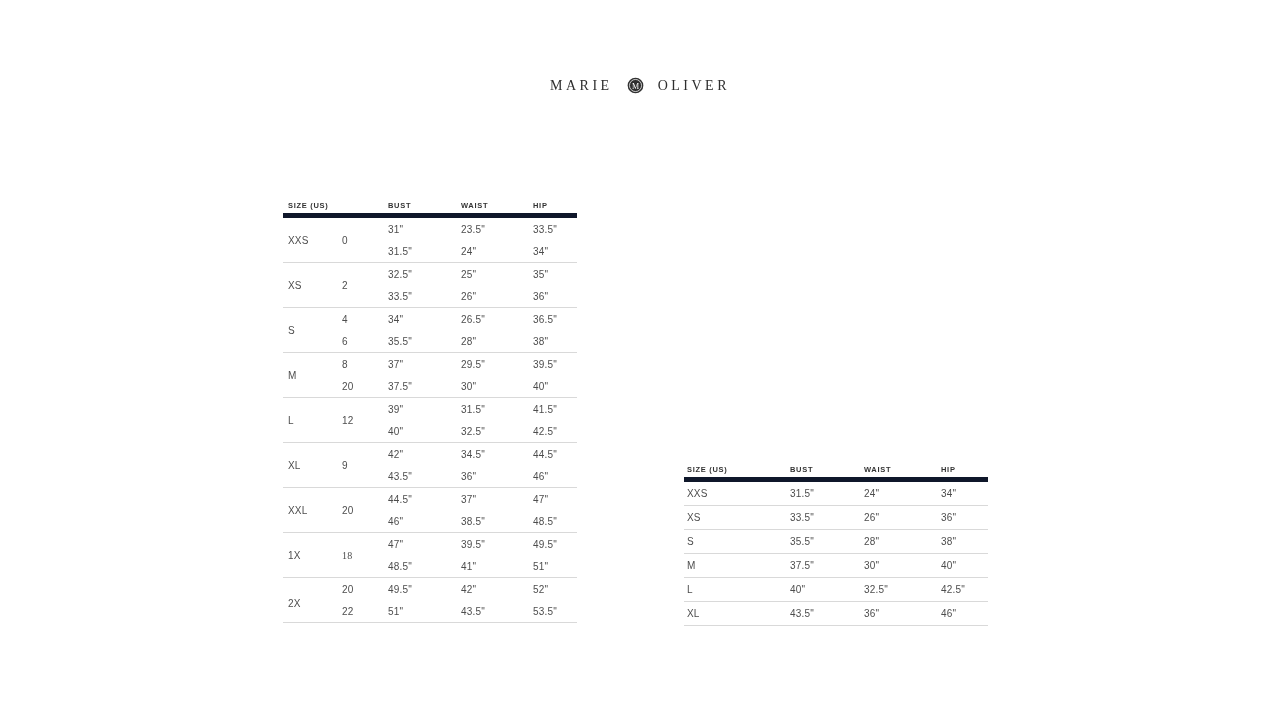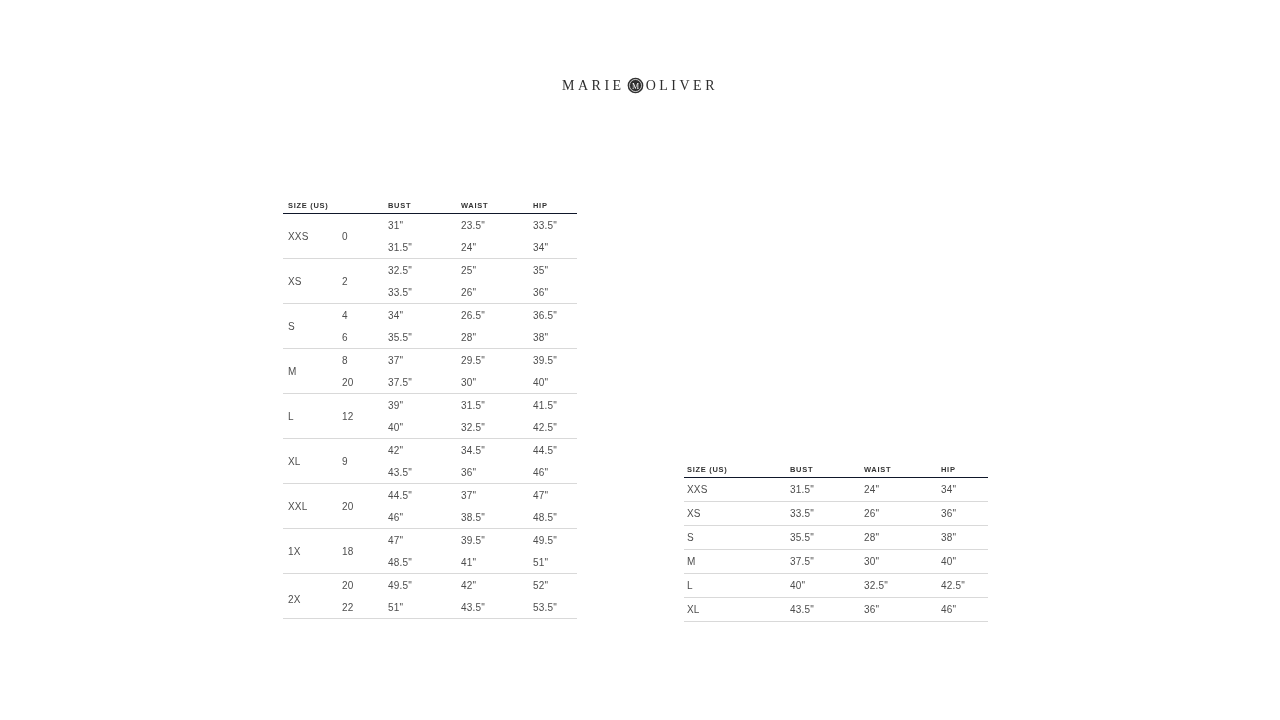--- a/index.html
+++ b/index.html
@@ -4,38 +4,38 @@
 <style>
   html,body{margin:0;padding:0;}
   body{
     width:1280px;height:720px;background:#ffffff;position:relative;overflow:hidden;
     font-family:"Liberation Sans", sans-serif;
     -webkit-font-smoothing:antialiased;
   }
   
   .logo{
     position:absolute;top:77px;left:0;width:100%;
-    display:flex;justify-content:center;align-items:center;gap:2px;
+    display:flex;justify-content:center;align-items:center;gap:14px;
   }
   .logo-text{
     font-family:"Liberation Serif", serif;
     font-size:14px;letter-spacing:3.5px;color:#2e2e2e;font-weight:400;
   }
   .monogram{width:17px;height:17px;display:block;}
   
   .section{position:absolute;}
   .section-rtw{left:283px;top:185px;width:294px;}
   .section-swim{left:684px;top:449px;width:304px;}
   .section-title{
     font-size:11px;line-height:13px;font-weight:bold;letter-spacing:2px;
     color:#2b2b2b;padding-left:5px;white-space:nowrap;
   }
   
   .tbl-header{
-    display:grid;align-items:center;border-bottom:1px solid #0f172a;
+    display:grid;align-items:center;border-bottom:5px solid #0f172a;
   }
   .rtw-cols{grid-template-columns:59px 46px 73px 72px 44px;}
   .swim-cols{grid-template-columns:106px 74px 77px 47px;}
   .rtw .tbl-header{margin-top:13px;height:15px;}
   .swim .tbl-header{margin-top:12px;height:16px;}
   .col-header{
     font-size:7.5px;font-weight:bold;letter-spacing:0.7px;color:#333333;
     white-space:nowrap;
   }
   .pad-l{padding-left:5px;}
@@ -145,21 +145,21 @@
         <div class="cell span2" style="grid-column: 2;">20</div>
         <div class="cell" style="grid-area: 1 / 3;">44.5"</div>
         <div class="cell" style="grid-area: 1 / 4;">37"</div>
         <div class="cell" style="grid-area: 1 / 5;">47"</div>
         <div class="cell" style="grid-area: 2 / 3;">46"</div>
         <div class="cell" style="grid-area: 2 / 4;">38.5"</div>
         <div class="cell" style="grid-area: 2 / 5;">48.5"</div>
       </div>
       <div class="rtw-group rtw-cols">
         <div class="cell pad-l span2" style="grid-column: 1;">1X</div>
-        <div class="cell span2" style="grid-column: 2;">18</div>
+        <div class="cell span2" style="grid-column: 2; font-family: Liberation Serif, serif;">18</div>
         <div class="cell" style="grid-area: 1 / 3;">47"</div>
         <div class="cell" style="grid-area: 1 / 4;">39.5"</div>
         <div class="cell" style="grid-area: 1 / 5;">49.5"</div>
         <div class="cell" style="grid-area: 2 / 3;">48.5"</div>
         <div class="cell" style="grid-area: 2 / 4;">41"</div>
         <div class="cell" style="grid-area: 2 / 5;">51"</div>
       </div>
       <div class="rtw-group rtw-cols">
         <div class="cell pad-l span2" style="grid-column: 1; margin-top: 6px;">2X</div>
         <div class="cell" style="grid-area: 1 / 2;">20</div>

